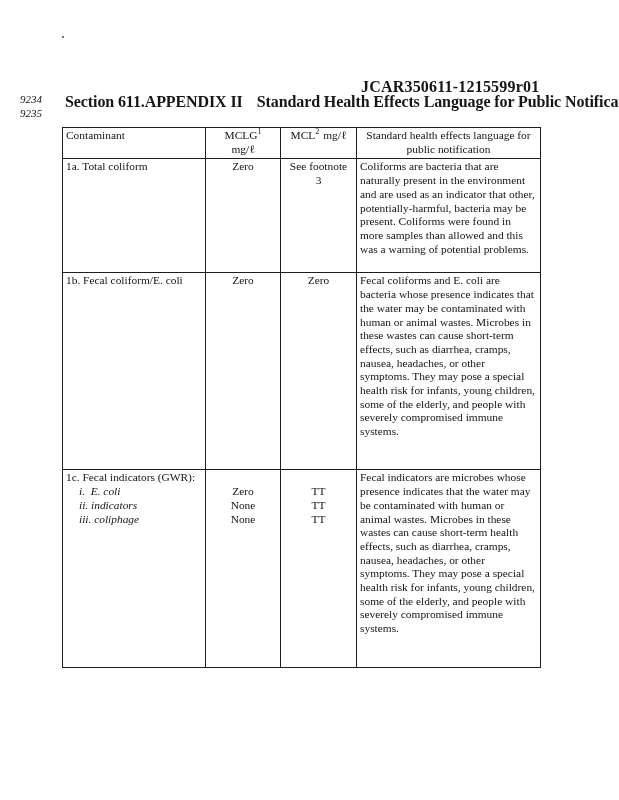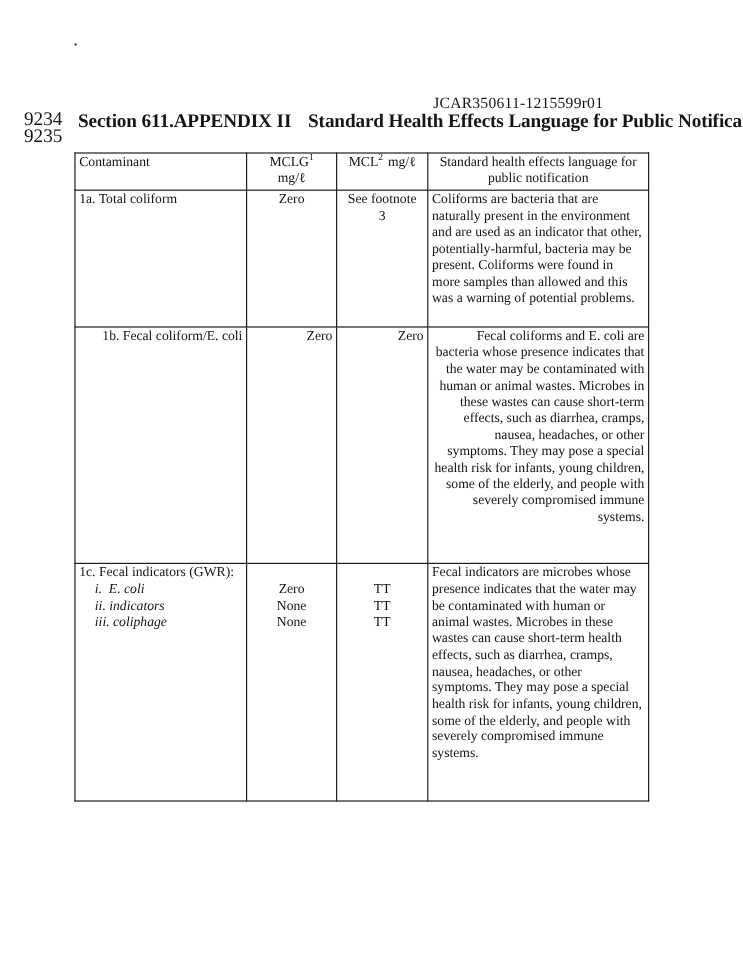--- a/index.html
+++ b/index.html
@@ -11,25 +11,25 @@
     font-family: "Liberation Serif", "DejaVu Serif", serif;
     position: relative;
     overflow: hidden;
   }
   .dot {
     position: absolute; left: 62px; top: 36px;
     width: 2px; height: 2px; background: #444; border-radius: 50%;
   }
   .doc-id {
     position: absolute; top: 78px; left: 361px;
-    font-size: 13px; letter-spacing: 0.2px; white-space: nowrap;
+    font-size: 16px; letter-spacing: 0.2px; white-space: nowrap; font-weight: bold;
   }
   .line-nums {
     position: absolute; top: 93px; left: 20px;
-    font-size: 16px; line-height: 13.5px;
+    font-size: 11px; line-height: 13.5px; font-style: italic;
   }
   .heading {
     position: absolute; top: 93px; left: 65px;
     font-size: 16px; font-weight: bold; white-space: nowrap;
     letter-spacing: -0.1px;
   }
   .heading .sec { margin-right: 14px; }
   table.main {
     position: absolute; top: 127px; left: 62px;
     width: 478px; border-collapse: collapse;
@@ -41,21 +41,21 @@
     padding: 1px 3px 2px 3px;
     vertical-align: top;
   }
   .center { text-align: center; }
   .grp td { padding-top: 0; padding-bottom: 1px; height: 15px; }
   .u { text-decoration: underline; }
   sup { font-size: 8px; line-height: 0; }
   .unit { margin-left: 4px; }
   tr.r-head td { height: 29px; }
   tr.r1a td { height: 114px; margin-top: 17px; }
-  tr.r1b td { height: 197px; text-align: right; }
+  tr.r1b td { height: 197px; }
   tr.r1c td { height: 198px; }
   .sub { padding-left: 13px; font-style: italic; }
   .sp { height: 13.7px; }
   .effects-cell { text-align: left; }
 </style>
 </head>
 <body>
 
 <span class="dot"></span>
 

